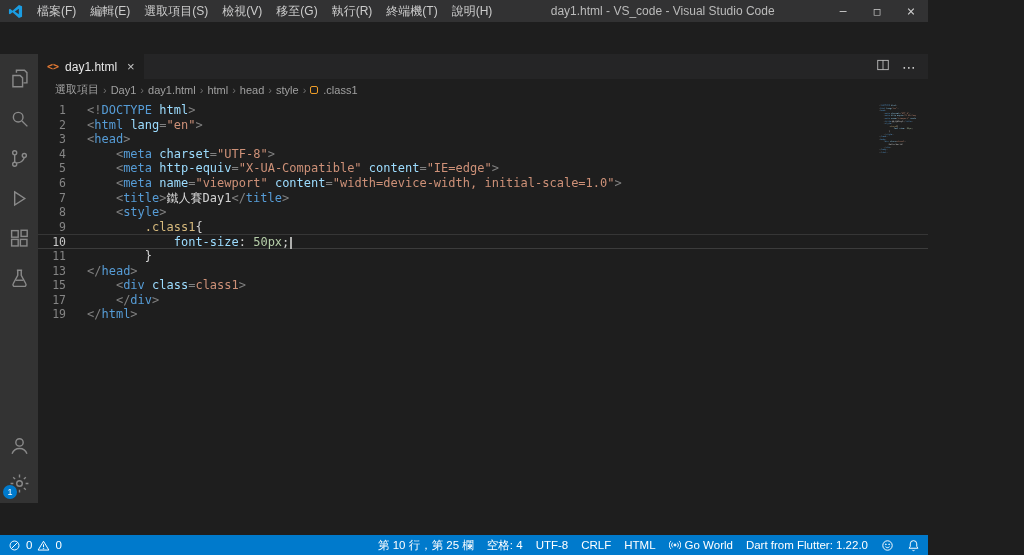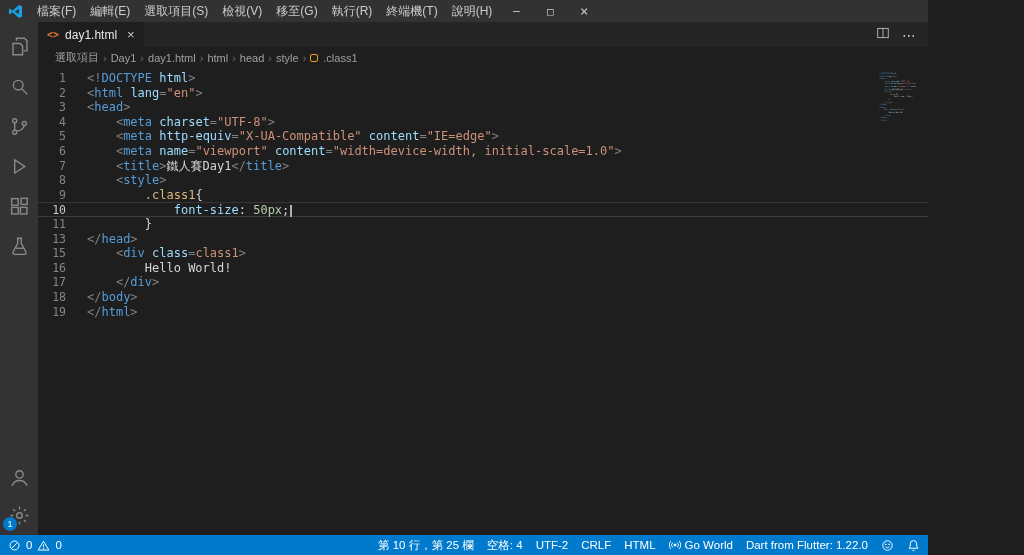--- a/index.html
+++ b/index.html
@@ -1,18 +1,18 @@
 <!DOCTYPE html>
 <html><head>
 <meta charset="utf-8">
 <style>
   * { box-sizing: border-box; margin: 0; padding: 0; }
   html,body { width:1024px; height:555px; overflow:hidden; background:#1e1e1e;
     font-family:"Liberation Sans","DejaVu Sans",sans-serif; }
-  .app { width:928px; height:555px; display:flex; flex-direction:column; position:relative; }
+  .app { width:928px; height:555px; display:flex; flex-direction:column; position:relative;gap:32px; }
 
   
   .titlebar { height:22px; background:#323233; display:flex; align-items:center;
     color:#cccccc; font-size:12px; flex:none; }
   .logo { width:30px; display:flex; justify-content:center; align-items:center; }
   .menus { display:flex; }
   .menus span { padding:0 7px; cursor:default; white-space:nowrap; }
   .window-title { flex:1; text-align:center; color:#bbbbbb; font-size:12px;
     white-space:nowrap; overflow:hidden; }
   .win-controls { display:flex; height:100%; flex:none; }
@@ -89,20 +89,21 @@
     <div class="menus">
       <span>檔案(F)</span>
       <span>編輯(E)</span>
       <span>選取項目(S)</span>
       <span>檢視(V)</span>
       <span>移至(G)</span>
       <span>執行(R)</span>
       <span>終端機(T)</span>
       <span>說明(H)</span>
     </div>
+    <div class="window-title">day1.html - VS_code - Visual Studio Code</div>
     <div class="win-controls">
       <div class="win-btn">─</div>
       <div class="win-btn">□</div>
       <div class="win-btn" style="font-size:14px;">×</div>
     </div>
   </div>
 
   <div class="main">
 
     <div class="activitybar">
@@ -206,23 +207,21 @@
             <div class="code-row"><span class="gutter">4</span><span class="code-text"><span style="color: rgb(212, 212, 212);">    </span><span style="color: rgb(128, 128, 128);">&lt;</span><span style="color: rgb(86, 156, 214);">meta</span><span style="color: rgb(212, 212, 212);"> </span><span style="color: rgb(156, 220, 254);">charset</span><span style="color: rgb(128, 128, 128);">=</span><span style="color: rgb(206, 145, 120);">"UTF-8"</span><span style="color: rgb(128, 128, 128);">&gt;</span></span></div>
             <div class="code-row"><span class="gutter">5</span><span class="code-text"><span style="color: rgb(212, 212, 212);">    </span><span style="color: rgb(128, 128, 128);">&lt;</span><span style="color: rgb(86, 156, 214);">meta</span><span style="color: rgb(212, 212, 212);"> </span><span style="color: rgb(156, 220, 254);">http-equiv</span><span style="color: rgb(128, 128, 128);">=</span><span style="color: rgb(206, 145, 120);">"X-UA-Compatible"</span><span style="color: rgb(212, 212, 212);"> </span><span style="color: rgb(156, 220, 254);">content</span><span style="color: rgb(128, 128, 128);">=</span><span style="color: rgb(206, 145, 120);">"IE=edge"</span><span style="color: rgb(128, 128, 128);">&gt;</span></span></div>
             <div class="code-row"><span class="gutter">6</span><span class="code-text"><span style="color: rgb(212, 212, 212);">    </span><span style="color: rgb(128, 128, 128);">&lt;</span><span style="color: rgb(86, 156, 214);">meta</span><span style="color: rgb(212, 212, 212);"> </span><span style="color: rgb(156, 220, 254);">name</span><span style="color: rgb(128, 128, 128);">=</span><span style="color: rgb(206, 145, 120);">"viewport"</span><span style="color: rgb(212, 212, 212);"> </span><span style="color: rgb(156, 220, 254);">content</span><span style="color: rgb(128, 128, 128);">=</span><span style="color: rgb(206, 145, 120);">"width=device-width, initial-scale=1.0"</span><span style="color: rgb(128, 128, 128);">&gt;</span></span></div>
             <div class="code-row"><span class="gutter">7</span><span class="code-text"><span style="color: rgb(212, 212, 212);">    </span><span style="color: rgb(128, 128, 128);">&lt;</span><span style="color: rgb(86, 156, 214);">title</span><span style="color: rgb(128, 128, 128);">&gt;</span><span style="color: rgb(212, 212, 212);">鐵人賽Day1</span><span style="color: rgb(128, 128, 128);">&lt;/</span><span style="color: rgb(86, 156, 214);">title</span><span style="color: rgb(128, 128, 128);">&gt;</span></span></div>
             <div class="code-row"><span class="gutter">8</span><span class="code-text"><span style="color: rgb(212, 212, 212);">    </span><span style="color: rgb(128, 128, 128);">&lt;</span><span style="color: rgb(86, 156, 214);">style</span><span style="color: rgb(128, 128, 128);">&gt;</span></span></div>
             <div class="code-row"><span class="gutter">9</span><span class="code-text"><span style="color: rgb(212, 212, 212);">        </span><span style="color: rgb(215, 186, 125);">.class1</span><span style="color: rgb(212, 212, 212);">{</span></span></div>
             <div class="code-row current"><span class="gutter">10</span><span class="code-text"><span style="color: rgb(212, 212, 212);">            </span><span style="color: rgb(156, 220, 254);">font-size</span><span style="color: rgb(212, 212, 212);">: </span><span style="color: rgb(181, 206, 168);">50px</span><span style="color: rgb(212, 212, 212);">;</span><span class="cursor"></span></span></div>
             <div class="code-row"><span class="gutter">11</span><span class="code-text"><span style="color: rgb(212, 212, 212);">        }</span></span></div>
             <div class="code-row"><span class="gutter">13</span><span class="code-text"><span style="color: rgb(128, 128, 128);">&lt;/</span><span style="color: rgb(86, 156, 214);">head</span><span style="color: rgb(128, 128, 128);">&gt;</span></span></div>
             <div class="code-row"><span class="gutter">15</span><span class="code-text"><span style="color: rgb(212, 212, 212);">    </span><span style="color: rgb(128, 128, 128);">&lt;</span><span style="color: rgb(86, 156, 214);">div</span><span style="color: rgb(212, 212, 212);"> </span><span style="color: rgb(156, 220, 254);">class</span><span style="color: rgb(128, 128, 128);">=</span><span style="color: rgb(206, 145, 120);">class1</span><span style="color: rgb(128, 128, 128);">&gt;</span></span></div>
-            <div class="code-row"><span class="gutter">16</span><span class="code-text"><span style="color: rgb(212, 212, 212);">        Hello World!</span></span></div>
             <div class="code-row"><span class="gutter">17</span><span class="code-text"><span style="color: rgb(212, 212, 212);">    </span><span style="color: rgb(128, 128, 128);">&lt;/</span><span style="color: rgb(86, 156, 214);">div</span><span style="color: rgb(128, 128, 128);">&gt;</span></span></div>
-            <div class="code-row"><span class="gutter">18</span><span class="code-text"><span style="color: rgb(128, 128, 128);">&lt;/</span><span style="color: rgb(86, 156, 214);">body</span><span style="color: rgb(128, 128, 128);">&gt;</span></span></div>
             <div class="code-row"><span class="gutter">19</span><span class="code-text"><span style="color: rgb(128, 128, 128);">&lt;/</span><span style="color: rgb(86, 156, 214);">html</span><span style="color: rgb(128, 128, 128);">&gt;</span></span></div>
           </div>
         <div class="minimap">
             <div class="code-row"><span class="code-text"><span style="color: rgb(128, 128, 128);">&lt;!</span><span style="color: rgb(86, 156, 214);">DOCTYPE</span><span style="color: rgb(212, 212, 212);"> </span><span style="color: rgb(156, 220, 254);">html</span><span style="color: rgb(128, 128, 128);">&gt;</span></span></div>
             <div class="code-row"><span class="code-text"><span style="color: rgb(128, 128, 128);">&lt;</span><span style="color: rgb(86, 156, 214);">html</span><span style="color: rgb(212, 212, 212);"> </span><span style="color: rgb(156, 220, 254);">lang</span><span style="color: rgb(128, 128, 128);">=</span><span style="color: rgb(206, 145, 120);">"en"</span><span style="color: rgb(128, 128, 128);">&gt;</span></span></div>
             <div class="code-row"><span class="code-text"><span style="color: rgb(128, 128, 128);">&lt;</span><span style="color: rgb(86, 156, 214);">head</span><span style="color: rgb(128, 128, 128);">&gt;</span></span></div>
             <div class="code-row"><span class="code-text"><span style="color: rgb(212, 212, 212);">    </span><span style="color: rgb(128, 128, 128);">&lt;</span><span style="color: rgb(86, 156, 214);">meta</span><span style="color: rgb(212, 212, 212);"> </span><span style="color: rgb(156, 220, 254);">charset</span><span style="color: rgb(128, 128, 128);">=</span><span style="color: rgb(206, 145, 120);">"UTF-8"</span><span style="color: rgb(128, 128, 128);">&gt;</span></span></div>
             <div class="code-row"><span class="code-text"><span style="color: rgb(212, 212, 212);">    </span><span style="color: rgb(128, 128, 128);">&lt;</span><span style="color: rgb(86, 156, 214);">meta</span><span style="color: rgb(212, 212, 212);"> </span><span style="color: rgb(156, 220, 254);">http-equiv</span><span style="color: rgb(128, 128, 128);">=</span><span style="color: rgb(206, 145, 120);">"X-UA-Compatible"</span></span></div>
             <div class="code-row"><span class="code-text"><span style="color: rgb(212, 212, 212);">    </span><span style="color: rgb(128, 128, 128);">&lt;</span><span style="color: rgb(86, 156, 214);">meta</span><span style="color: rgb(212, 212, 212);"> </span><span style="color: rgb(156, 220, 254);">name</span><span style="color: rgb(128, 128, 128);">=</span><span style="color: rgb(206, 145, 120);">"viewport"</span><span style="color: rgb(212, 212, 212);"> </span><span style="color: rgb(156, 220, 254);">content</span></span></div>
             <div class="code-row"><span class="code-text"><span style="color: rgb(212, 212, 212);">    </span><span style="color: rgb(128, 128, 128);">&lt;</span><span style="color: rgb(86, 156, 214);">title</span><span style="color: rgb(128, 128, 128);">&gt;</span><span style="color: rgb(212, 212, 212);">鐵人賽Day1</span><span style="color: rgb(128, 128, 128);">&lt;/</span><span style="color: rgb(86, 156, 214);">title</span><span style="color: rgb(128, 128, 128);">&gt;</span></span></div>
@@ -254,21 +253,21 @@
       <svg width="13" height="13" viewBox="0 0 16 16">
           <path d="M8 2.8L14.6 13.6H1.4z"></path>
           <path d="M8 6.5v3.4"></path>
           <circle cx="8" cy="11.7" r="0.4"></circle>
         </svg>
       <span>0</span>
     </div>
     <div class="sb-right">
       <span class="sb-item">第 10 行，第 25 欄</span>
       <span class="sb-item">空格: 4</span>
-      <span class="sb-item">UTF-2</span>
+      <span class="sb-item">UTF-8</span>
       <span class="sb-item">CRLF</span>
       <span class="sb-item">HTML</span>
       <span class="sb-item">
         <svg width="12" height="12" viewBox="0 0 16 16">
             <circle cx="8" cy="8" r="1.4" fill="#ffffff"></circle>
             <path d="M4.8 11.2a4.6 4.6 0 0 1 0-6.4M11.2 4.8a4.6 4.6 0 0 1 0 6.4M2.6 13.4a7.6 7.6 0 0 1 0-10.8M13.4 2.6a7.6 7.6 0 0 1 0 10.8"></path>
           </svg>
         <span>Go World</span>
       </span>
       <span class="sb-item">Dart from Flutter: 1.22.0</span>

